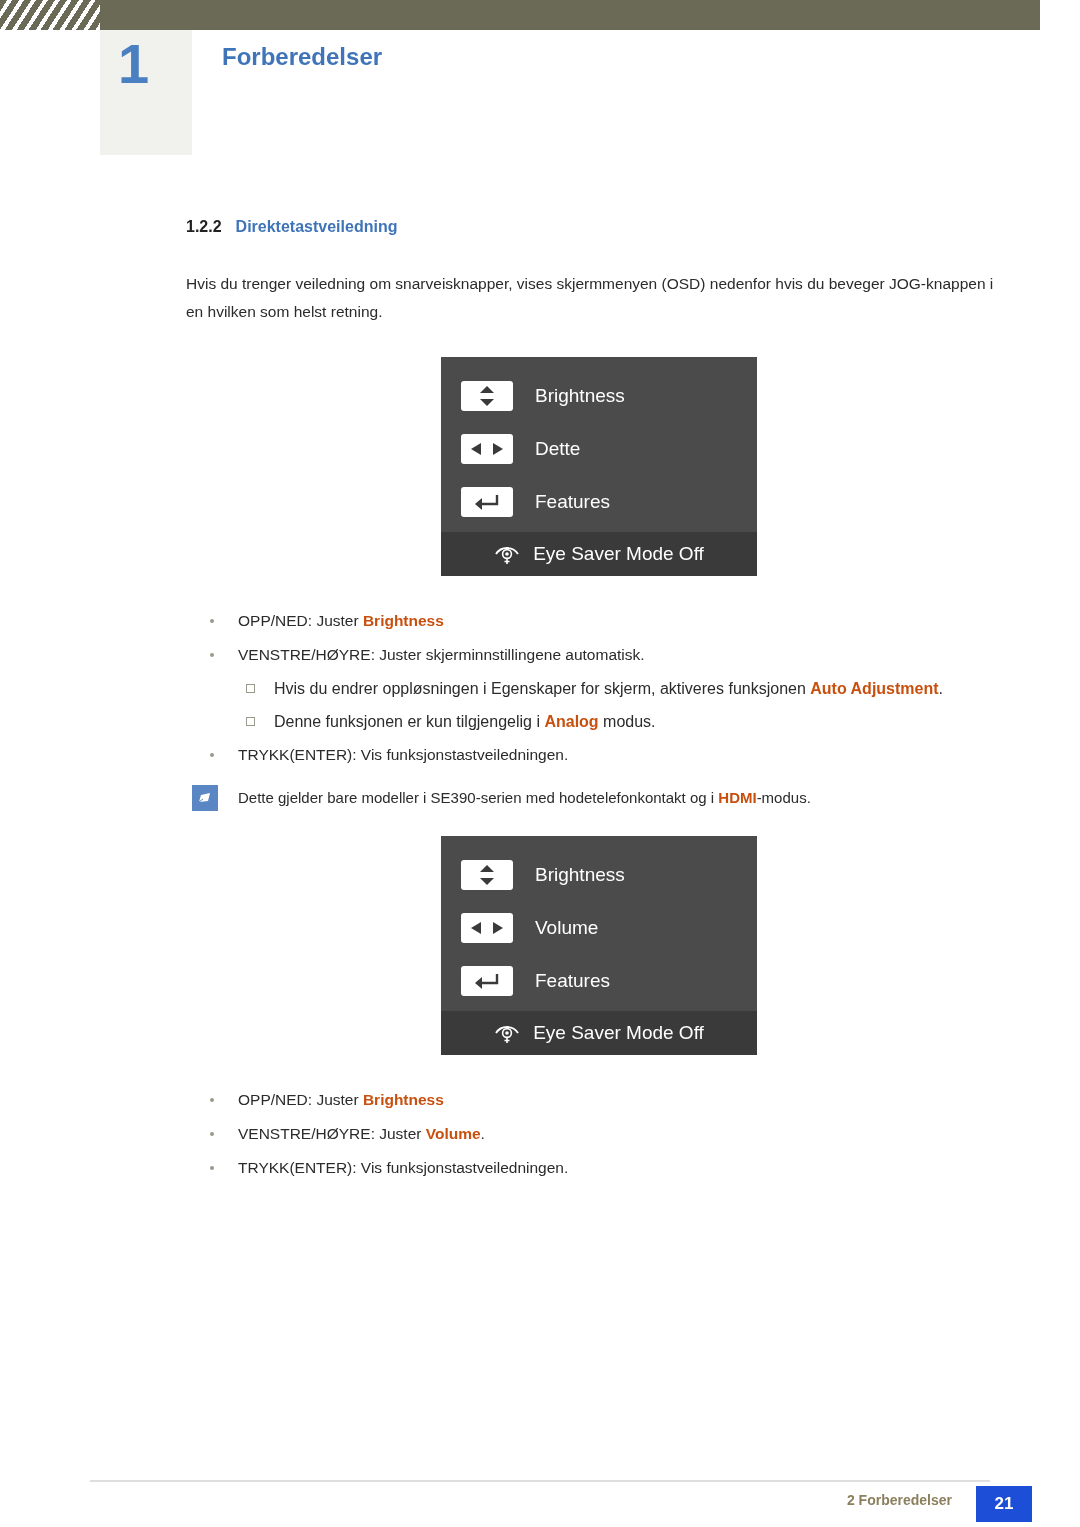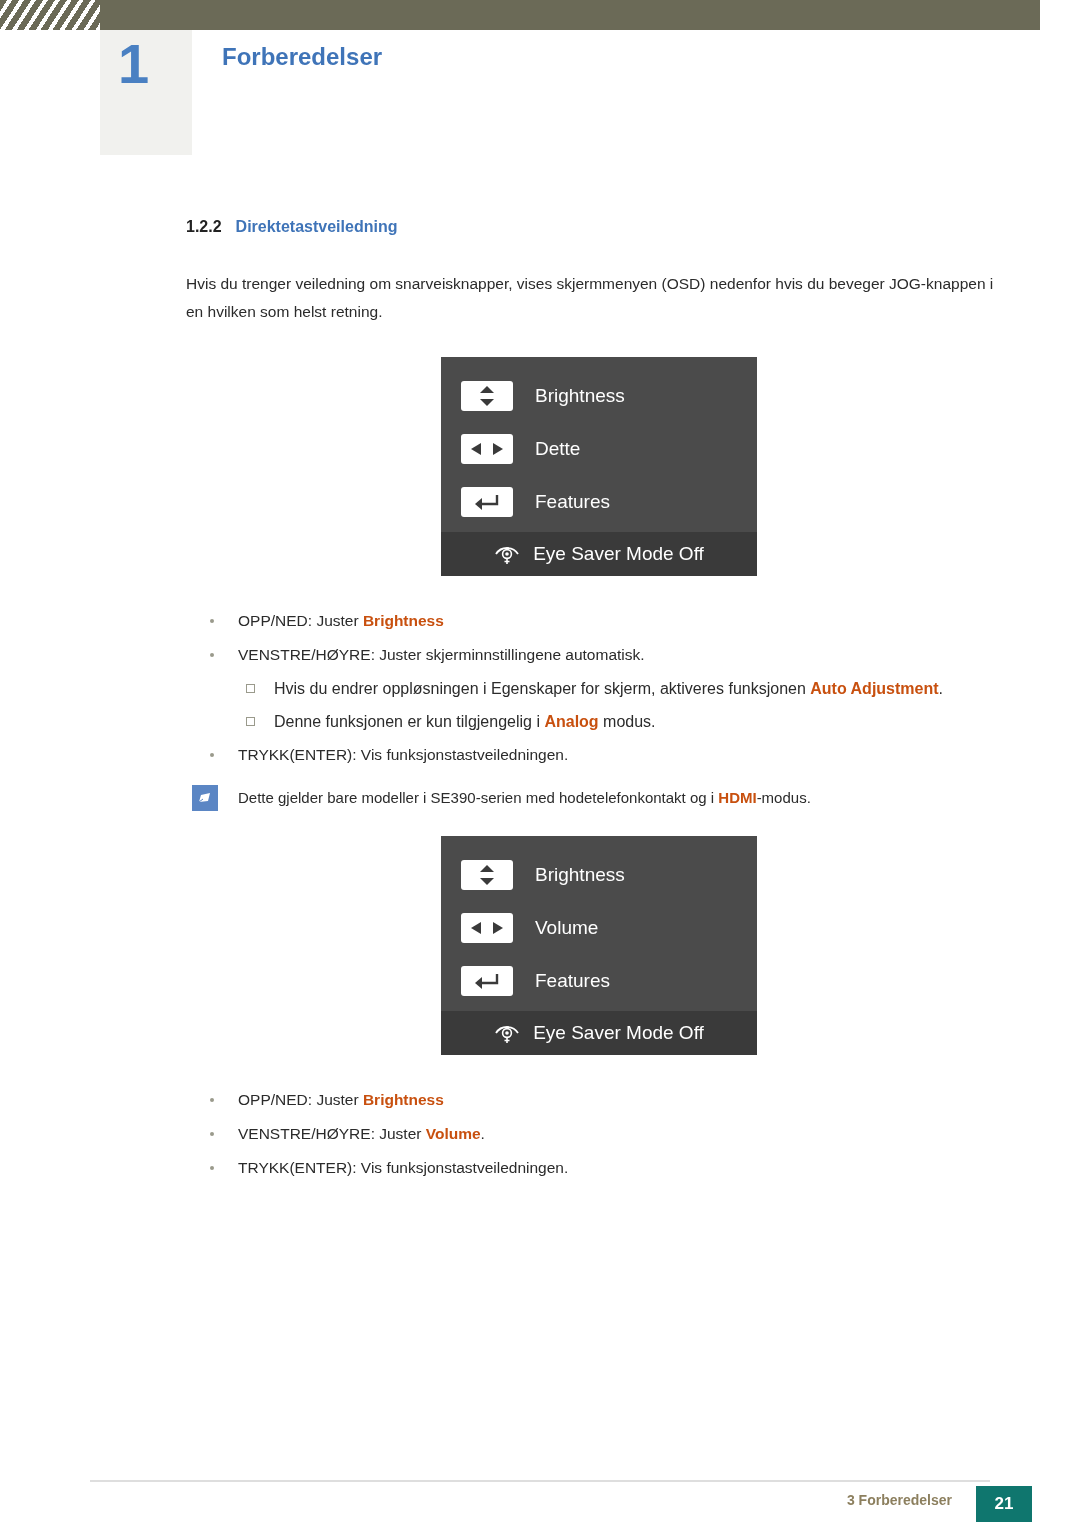--- a/index.html
+++ b/index.html
@@ -245,21 +245,21 @@
     font-size: 14px;
     font-weight: bold;
     color: #8c7f5e;
   }
   .footer-page {
     position: absolute;
     top: 1486px;
     right: 48px;
     width: 56px;
     height: 36px;
-    background: #0f766e;
+    background: #1d4ed8;
     color: #ffffff;
     font-size: 17px;
     font-weight: bold;
     display: flex;
     align-items: center;
     justify-content: center;
   }
 </style>
 </head>
 <body>
@@ -406,14 +406,14 @@
     </div>
     <div class="bl">
       <span>VENSTRE/HØYRE: Juster </span><span class="hl">Volume</span><span>.</span>
     </div>
     <div class="bl">TRYKK(ENTER): Vis funksjonstastveiledningen.</div>
   </div>
 
 </div>
 
 <div class="footer-rule"></div>
-<div class="footer-text">3 Forberedelser</div>
+<div class="footer-text">2 Forberedelser</div>
 <div class="footer-page">21</div>
 
 </body></html>

